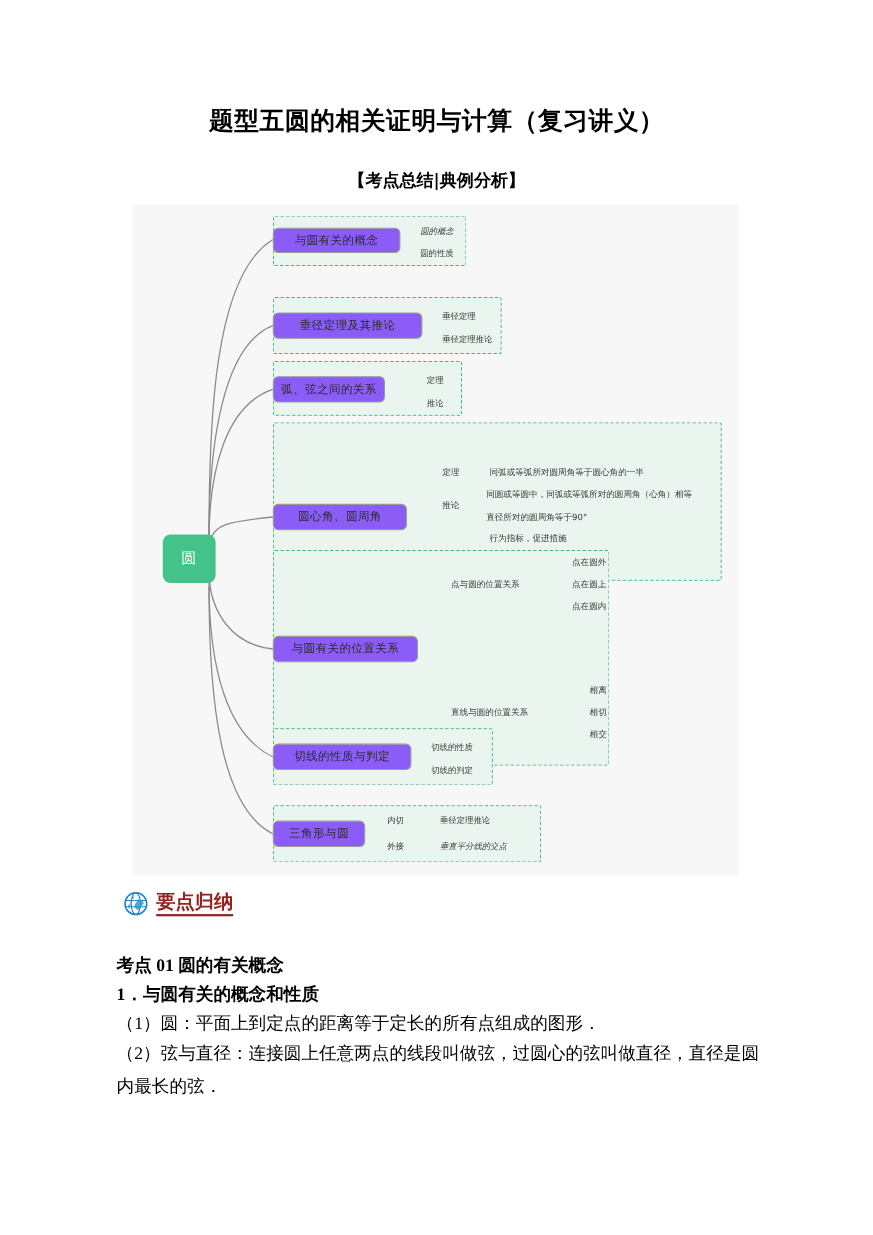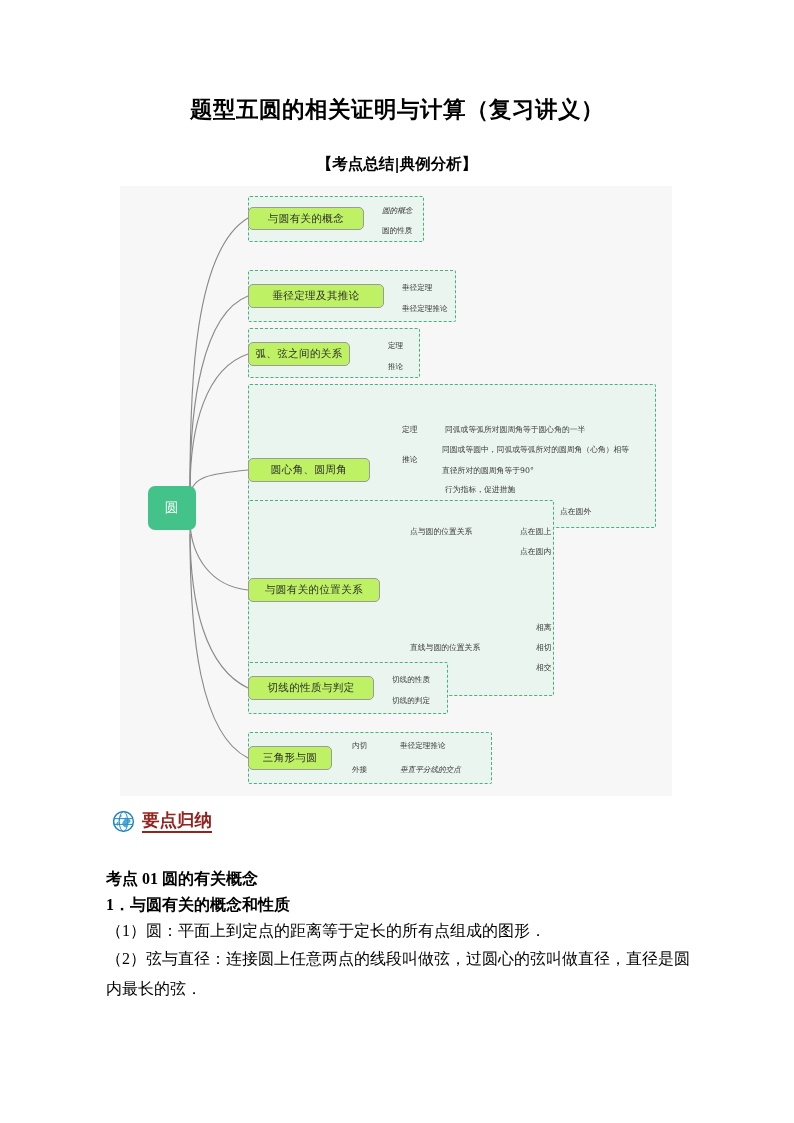--- a/index.html
+++ b/index.html
@@ -47,21 +47,21 @@
     box-sizing:border-box;
     border:1px dashed #45b37e;
     background:#e9f5ee;
     border-radius:2px;
   }
 
   
   .node{
     position:absolute;
     box-sizing:border-box;
-    background:#bef264;
+    background:#8b5cf6;
     border:1px solid #9a9a9a;
     border-radius:5px;
     display:flex;align-items:center;justify-content:center;
     font-size:10.5px;
     color:#2b2b2b;
     letter-spacing:0.4px;
     white-space:nowrap;
   }
   
   .center-node{
@@ -218,21 +218,21 @@
     <div class="leaf mid" style="left:282px;top:316px;text-align:center;">活跃</div>
     <div class="leaf mid" style="left:325px;top:300px;">行为指标，促进措施</div>
 
     <div class="leaf mid" style="left:282px;top:320px;">转化</div>
     <div class="leaf mid" style="left:325px;top:320px;">引导用户投资转化</div>
 
     <div class="grp" style="left:128px;top:314px;width:306px;height:196px;"></div>
     <div class="node" style="left:128px;top:392px;width:132px;height:24px;">与圆有关的位置关系</div>
 
     <div class="leaf mid" style="left:290px;top:342px;">点与圆的位置关系</div>
-    <div class="leaf mid" style="left:400px;top:322px;margin-left:40px;">点在圆外</div>
+    <div class="leaf mid" style="left:400px;top:322px;">点在圆外</div>
     <div class="leaf mid" style="left:400px;top:342px;">点在圆上</div>
     <div class="leaf mid" style="left:400px;top:362px;">点在圆内</div>
 
     <div class="leaf mid" style="left:290px;top:458px;">直线与圆的位置关系</div>
     <div class="leaf mid" style="left:416px;top:438px;">相离</div>
     <div class="leaf mid" style="left:416px;top:458px;">相切</div>
     <div class="leaf mid" style="left:416px;top:478px;">相交</div>
 
     <div class="grp" style="left:128px;top:476px;width:200px;height:52px;"></div>
     <div class="node" style="left:128px;top:490px;width:126px;height:24px;">切线的性质与判定</div>

